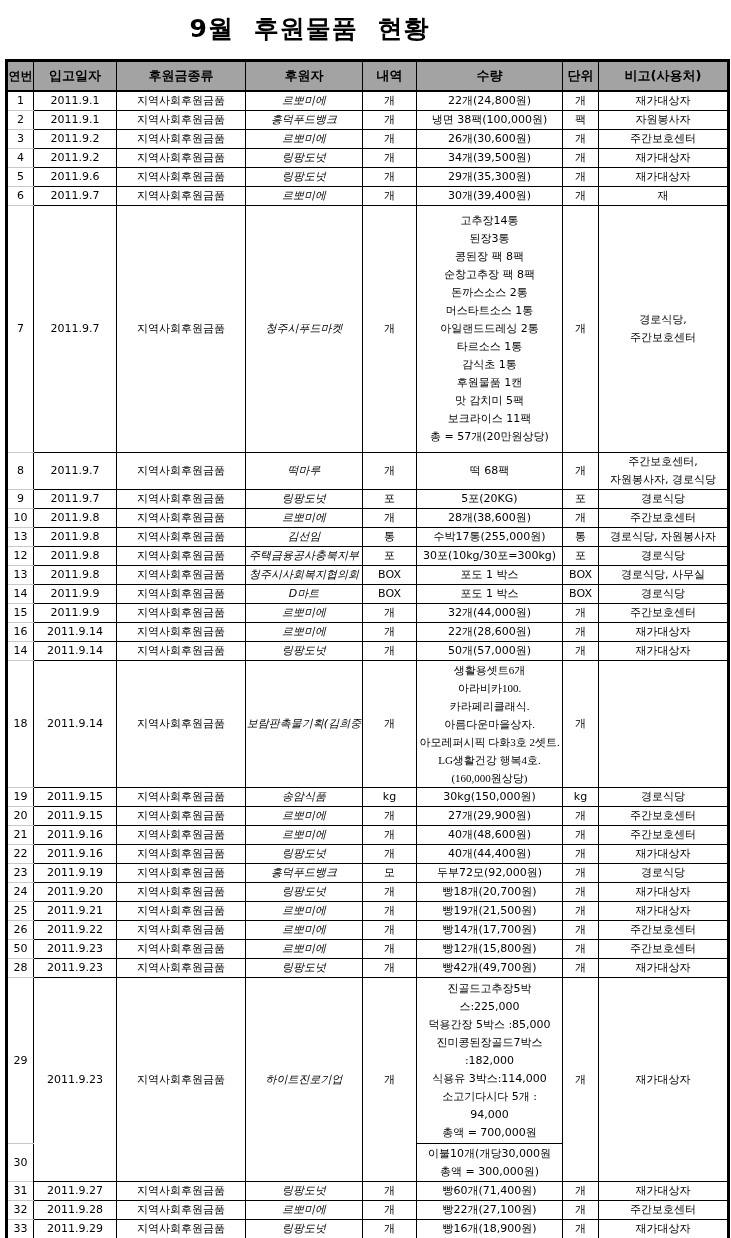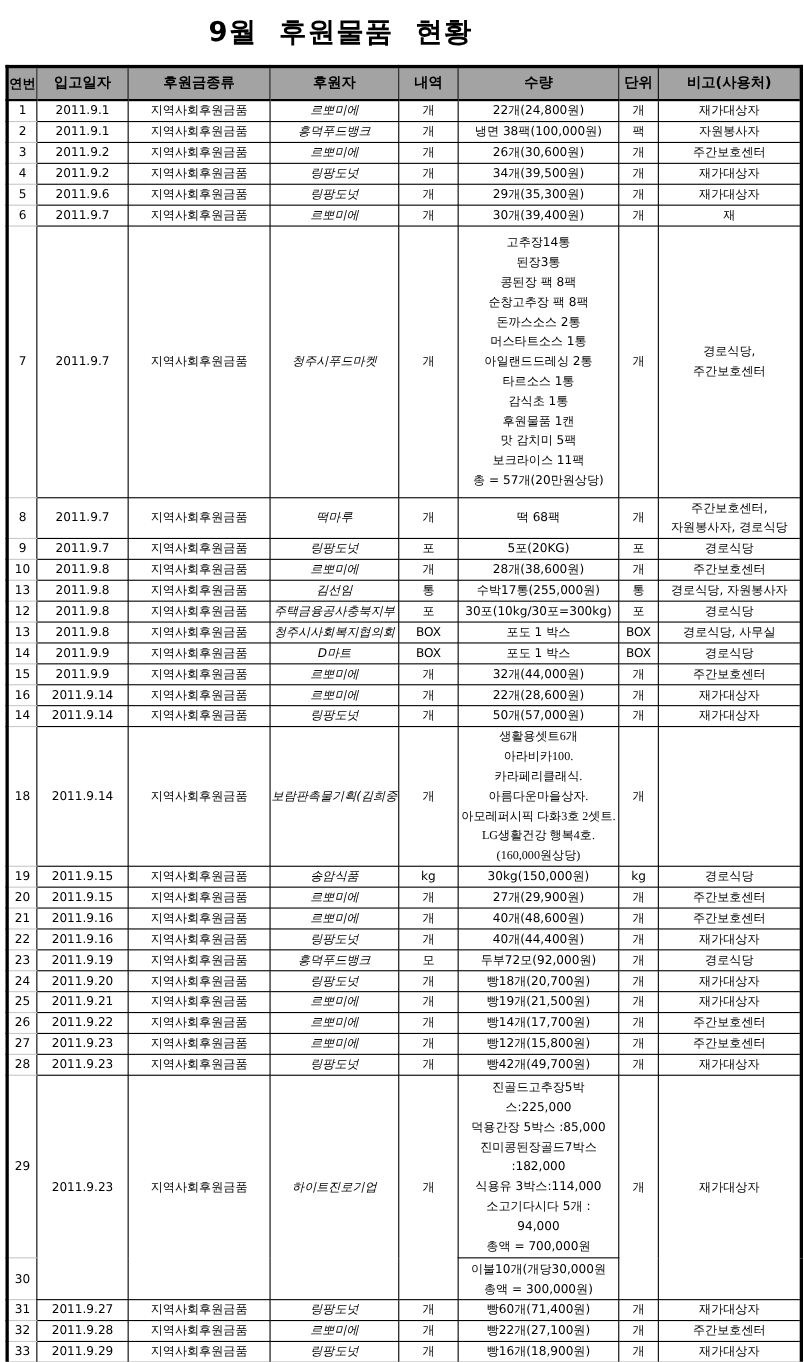--- a/index.html
+++ b/index.html
@@ -335,21 +335,21 @@
         <td class="c0">26</td>
         <td>2011.9.22</td>
         <td>지역사회후원금품</td>
         <td class="clip">르뽀미에</td>
         <td>개</td>
         <td>빵14개(17,700원)</td>
         <td>개</td>
         <td>주간보호센터</td>
       </tr>
       <tr class="std">
-        <td class="c0">27</td>
+        <td class="c0">50</td>
         <td>2011.9.23</td>
         <td>지역사회후원금품</td>
         <td class="clip">르뽀미에</td>
         <td>개</td>
         <td>빵12개(15,800원)</td>
         <td>개</td>
         <td>주간보호센터</td>
       </tr>
       <tr class="std">
         <td class="c0">28</td>

